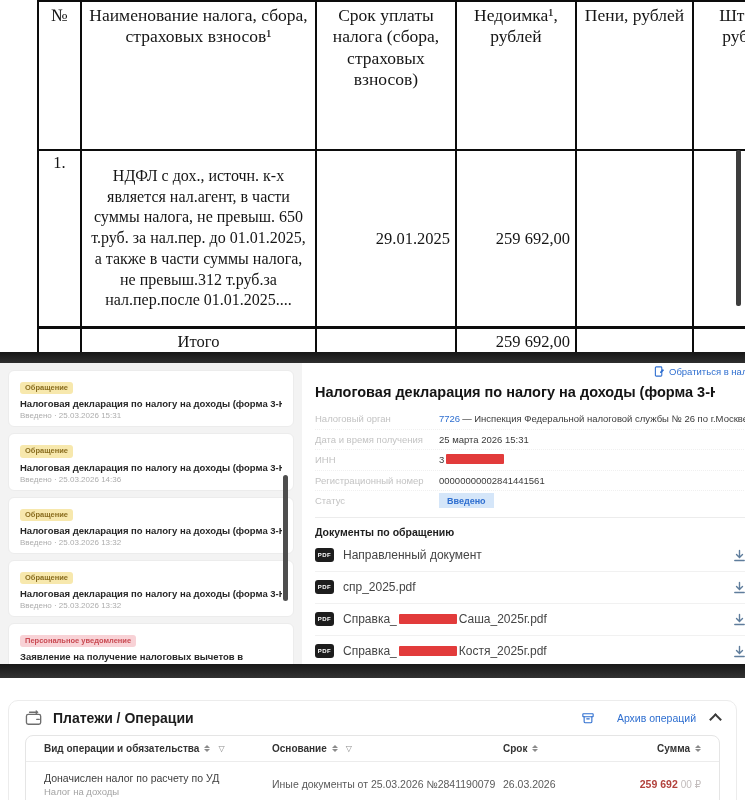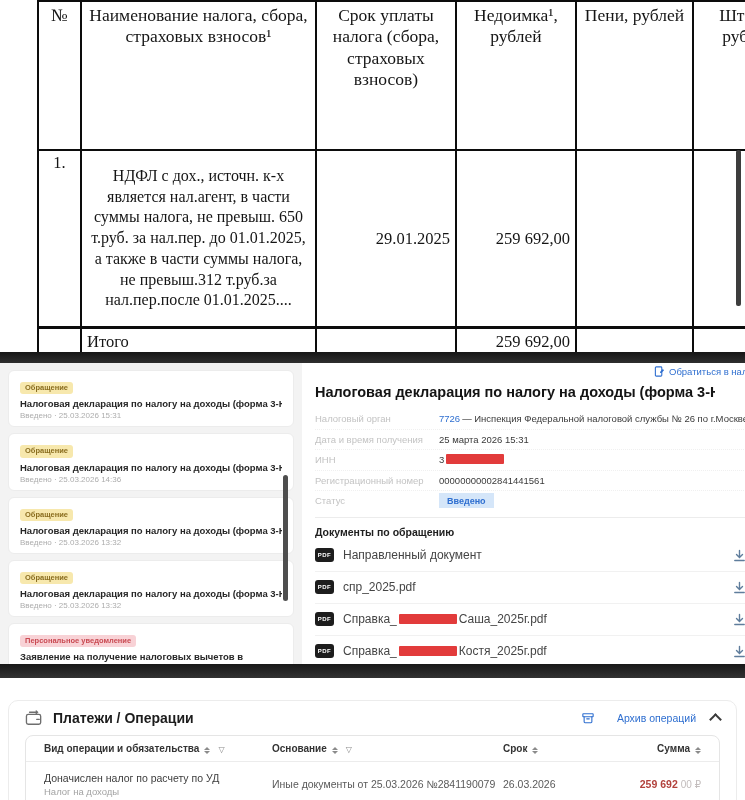--- a/index.html
+++ b/index.html
@@ -12,21 +12,21 @@
        font-family:"Liberation Serif","DejaVu Serif",serif;color:#151515}
   .doc-table th,.doc-table td{border:2px solid #0c0c0c;font-weight:normal;overflow:hidden}
   .doc-table th{height:141px;vertical-align:top;padding:3px 4px;font-size:17.5px;line-height:1.22;text-align:center}
   .doc-table td{padding:2px 5px}
   tr.body-row td{height:171px}
   .cell-num{vertical-align:top;padding-top:10px;text-align:center;font-size:16.5px}
   .cell-name{vertical-align:middle;text-align:center;font-size:16px;line-height:1.3}
   .cell-due{vertical-align:middle;text-align:right;font-size:16.5px;padding-right:3px}
   .cell-arrears{vertical-align:middle;text-align:right;font-size:16.5px;padding-right:2px}
   tr.total-row td{height:22px;font-size:16.5px;border-top:3px solid #0c0c0c;border-bottom:3px solid #0c0c0c}
-  .total-label{}
+  .total-label{text-align:center}
   .total-val{text-align:right;padding-right:2px}
   .doc-scroll-strip{position:absolute;left:736px;top:150px;width:5px;height:156px;background:#3d3d3d;border-radius:2px}
 
   
   .sec-portal{position:absolute;top:352px;left:0;width:745px;height:326px;background:#fbfbfb}
   .portal-topbar{position:absolute;top:0;left:0;right:0;height:11px;background:linear-gradient(180deg,#161616,#2f2f2f)}
   .portal-botbar{position:absolute;bottom:0;left:0;right:0;height:14px;background:linear-gradient(180deg,#181818,#323232);z-index:6}
   .portal-body{position:absolute;top:11px;bottom:14px;left:0;right:0;display:flex;overflow:hidden}
 
   .inbox{width:302px;background:#f3f3f3;padding:7px 8px 0;box-sizing:border-box;position:relative;flex-shrink:0}
@@ -65,21 +65,21 @@
        border-radius:10px;padding:9px 16px;box-sizing:border-box}
   .pay-head{display:flex;align-items:center}
   .pay-title{font-size:14px;font-weight:bold;color:#1c1c1c;margin-left:10px}
   .pay-right{margin-left:auto;display:flex;align-items:center;gap:15px}
   .archive-link{display:flex;align-items:center;gap:23px;color:#2f6fd0;font-size:10.5px;cursor:pointer}
   .chev-up{width:7px;height:7px;border-left:2px solid #3a3a3a;border-top:2px solid #3a3a3a;transform:rotate(45deg);margin-top:3px;cursor:pointer}
   .pay-card{margin-top:9px;border:1px solid #e5e5e5;border-radius:8px;background:#fff;overflow:hidden}
   .pay-grid{display:grid;grid-template-columns:228px 1fr 95px 103px;padding:0 18px;align-items:center}
   .pay-grid.head{height:25px;border-bottom:1px solid #ececec;font-size:10px;color:#333;font-weight:bold}
   .pay-grid.row{height:44px;font-size:10.5px;border-bottom:1px solid #efefef;cursor:pointer}
-  .hcell{display:flex;align-items:flex-end}
+  .hcell{display:flex;align-items:center}
   .hcell.right{justify-content:flex-end}
   .sort{display:inline-flex;flex-direction:column;gap:1px;margin-left:5px;cursor:pointer}
   .sort i{display:block;width:0;height:0;border-left:3px solid transparent;border-right:3px solid transparent}
   .sort .up{border-bottom:3px solid #8b8b8b}
   .sort .down{border-top:3px solid #8b8b8b}
   .funnel{color:#8b8b8b;font-size:8px;margin-left:8px;cursor:pointer}
   .op-name{color:#3c3c3c}
   .op-sub{font-size:9.5px;color:#a3a3a3;margin-top:2px}
   .basis-cell,.date-cell{color:#5a5a5a}
   .amount-cell{text-align:right;color:#b2423d;font-weight:bold;white-space:nowrap}

